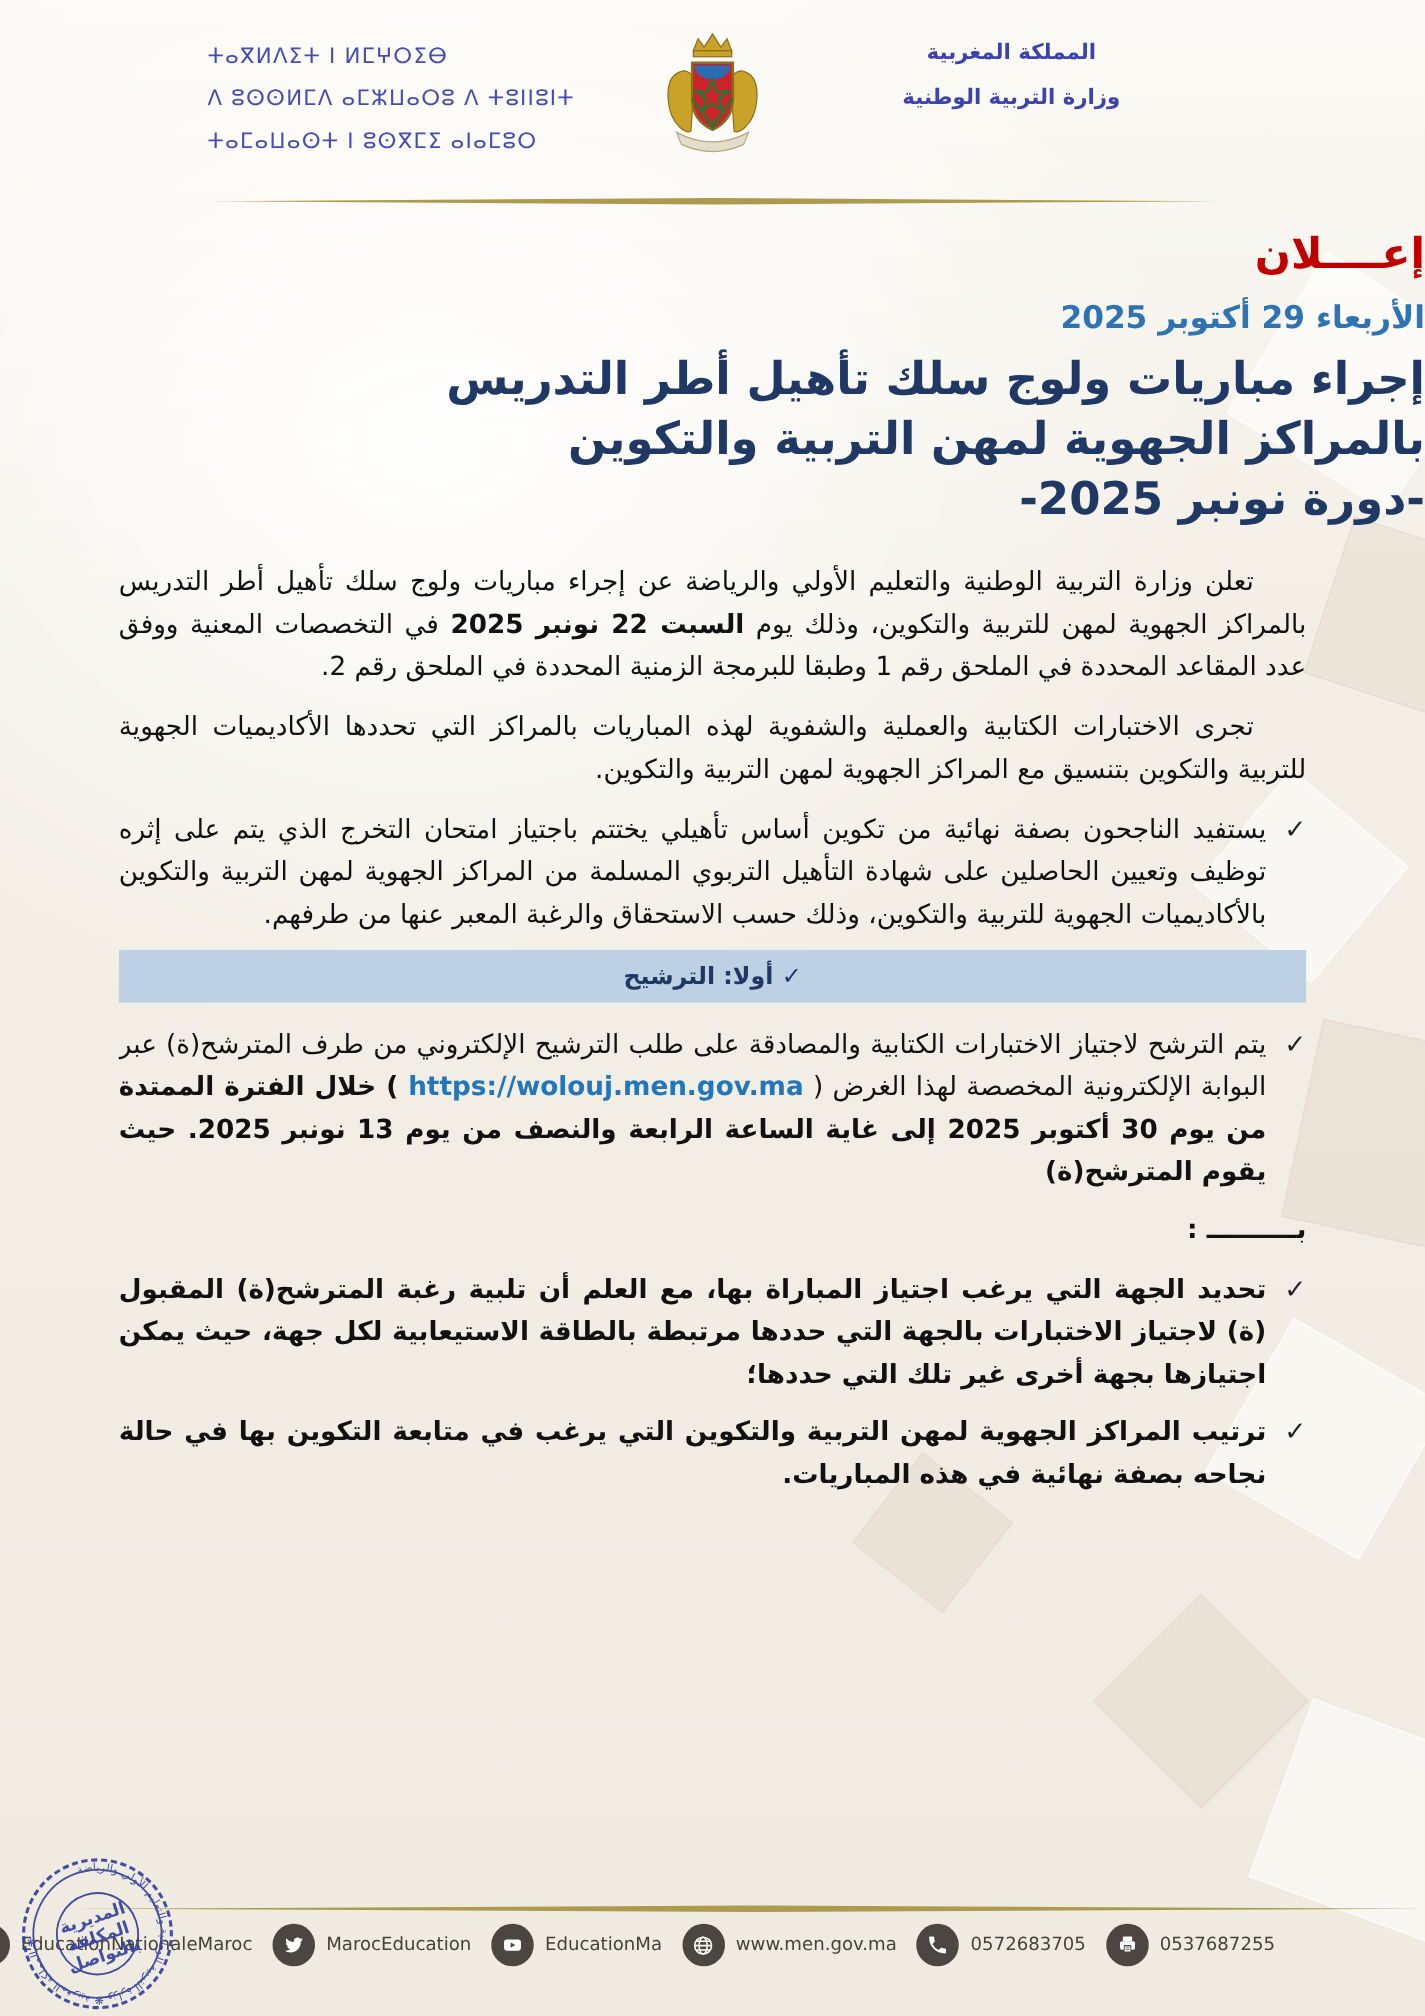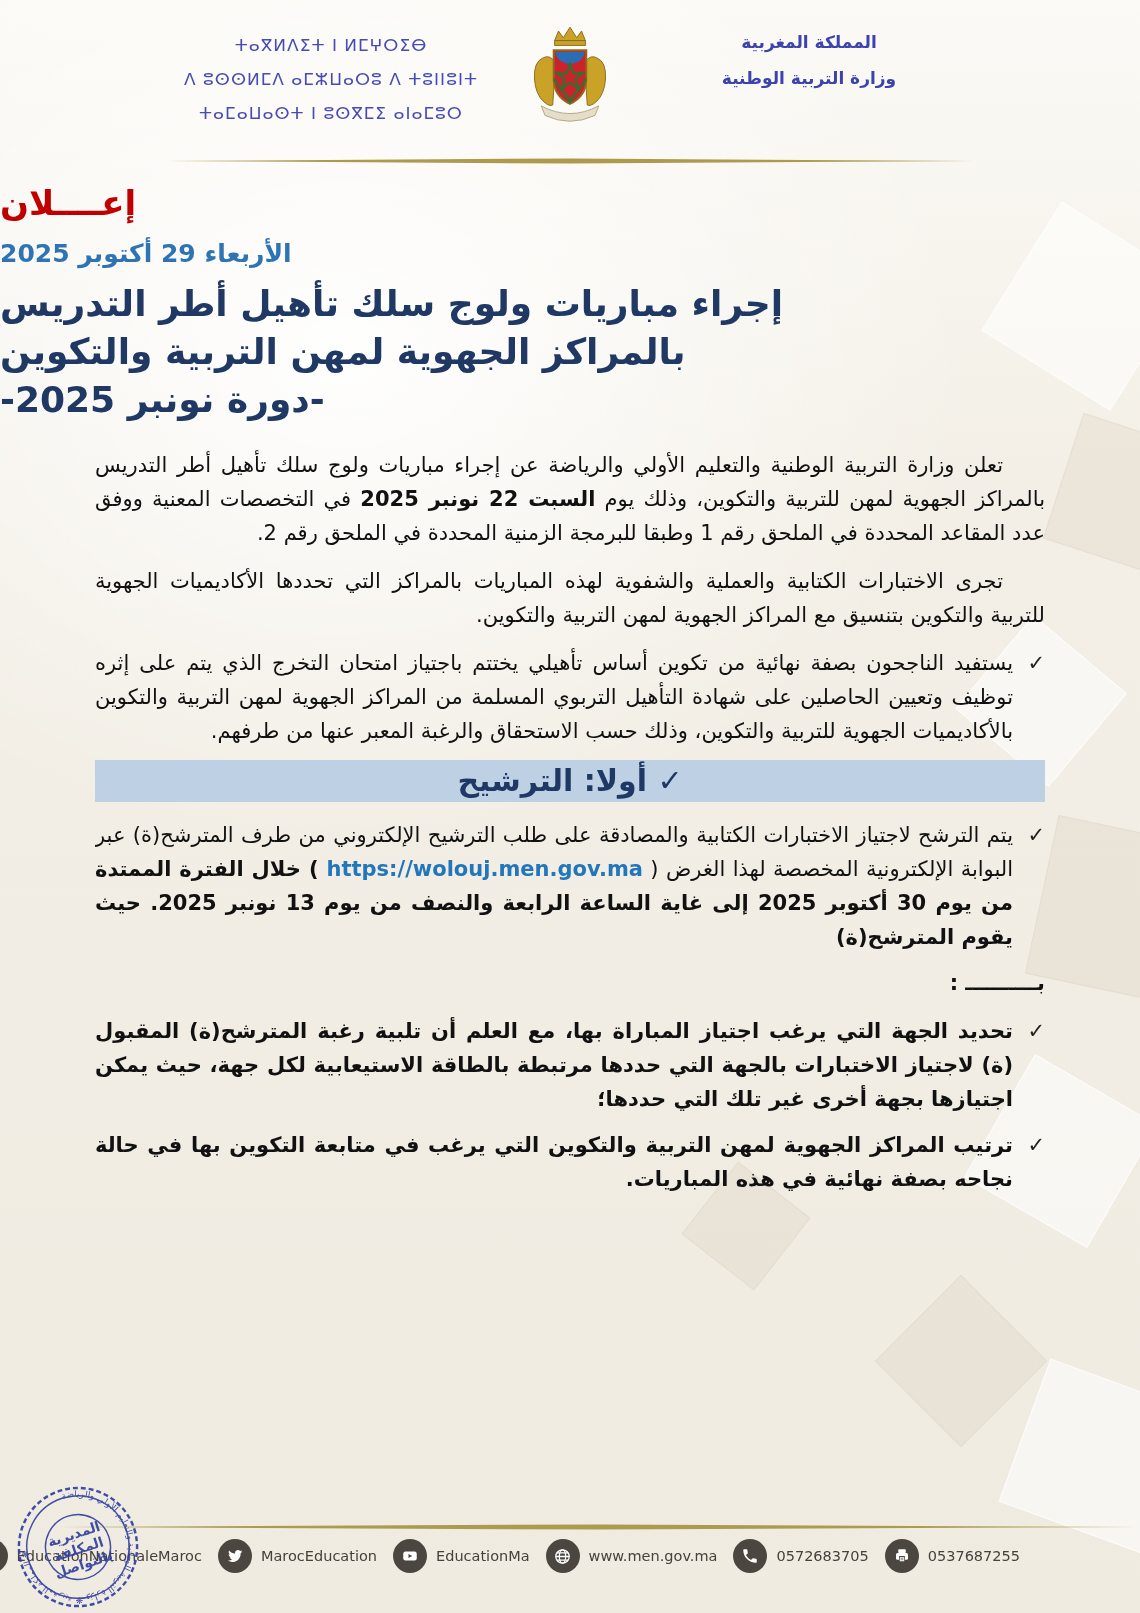--- a/index.html
+++ b/index.html
@@ -17,49 +17,49 @@
   
   .deco{position:absolute;pointer-events:none;}
   .shape{position:absolute;background:rgba(255,255,255,.55);border:1px solid rgba(255,255,255,.7);}
   .shape.dark{background:rgba(214,205,186,.28);border-color:rgba(214,205,186,.30);}
 
   
   .header{
     position:absolute;top:20px;left:0;right:0;
     display:flex;justify-content:center;align-items:flex-start;gap:26px;
   }
-  .h-tifinagh{width:330px;text-align:center;color:#474cb4;font-size:17px;line-height:34px;letter-spacing:1px;padding-top:8px;}
+  .h-tifinagh{width:330px;text-align:left;color:#474cb4;font-size:17px;line-height:34px;letter-spacing:1px;padding-top:8px;}
   .h-emblem{width:96px;height:118px;flex:0 0 auto;}
   .h-arabic{width:330px;text-align:center;color:#3c43ad;font-weight:bold;font-size:17px;line-height:36px;padding-top:4px;}
 
   .gold-divider{position:absolute;left:165px;width:810px;height:6px;}
 
   
-  .titles{position:absolute;top:178px;left:0;right:0;text-align:left;direction:rtl;}
+  .titles{position:absolute;top:178px;left:0;right:0;text-align:right;direction:rtl;}
   .t-announce{color:#c00000;font-weight:bold;font-size:34px;line-height:50px;}
   .t-date{color:#2e74b5;font-weight:bold;font-size:25px;line-height:52px;}
   .t-navy{color:#1f3864;font-weight:bold;font-size:36px;line-height:48px;}
 
   
   .body{
     position:absolute;top:448px;left:95px;width:950px;height:1065px;
     direction:rtl;text-align:justify;
     font-size:21px;line-height:34px;overflow:hidden;
   }
   .para{margin:0 0 14px 0;text-indent:42px;}
   .bullet{display:flex;margin:0 0 12px 0;}
   .bullet .marker{flex:0 0 32px;font-weight:bold;color:#222;}
   .bullet .btext{flex:1;text-align:justify;}
   .bold{font-weight:bold;}
   .url{color:#2276bb;font-weight:bold;direction:ltr;unicode-bidi:embed;}
   .section-band{
     background:#bdd0e4;
     margin:10px 0 16px 0;
     height:42px;display:flex;align-items:center;justify-content:center;
-    color:#1f3864;font-weight:bold;font-size:30px;
+    color:#1f3864;font-weight:bold;font-size:19px;
   }
   .ba-line{text-align:right;font-weight:bold;margin:2px 0 14px 0;}
 
   
   .footer{position:absolute;left:0;right:0;bottom:0;height:98px;}
   .footer .gold-divider{top:0;}
   .contact-row{
     position:absolute;top:24px;left:150px;right:120px;
     display:flex;justify-content:flex-end;align-items:center;
     direction:ltr;

